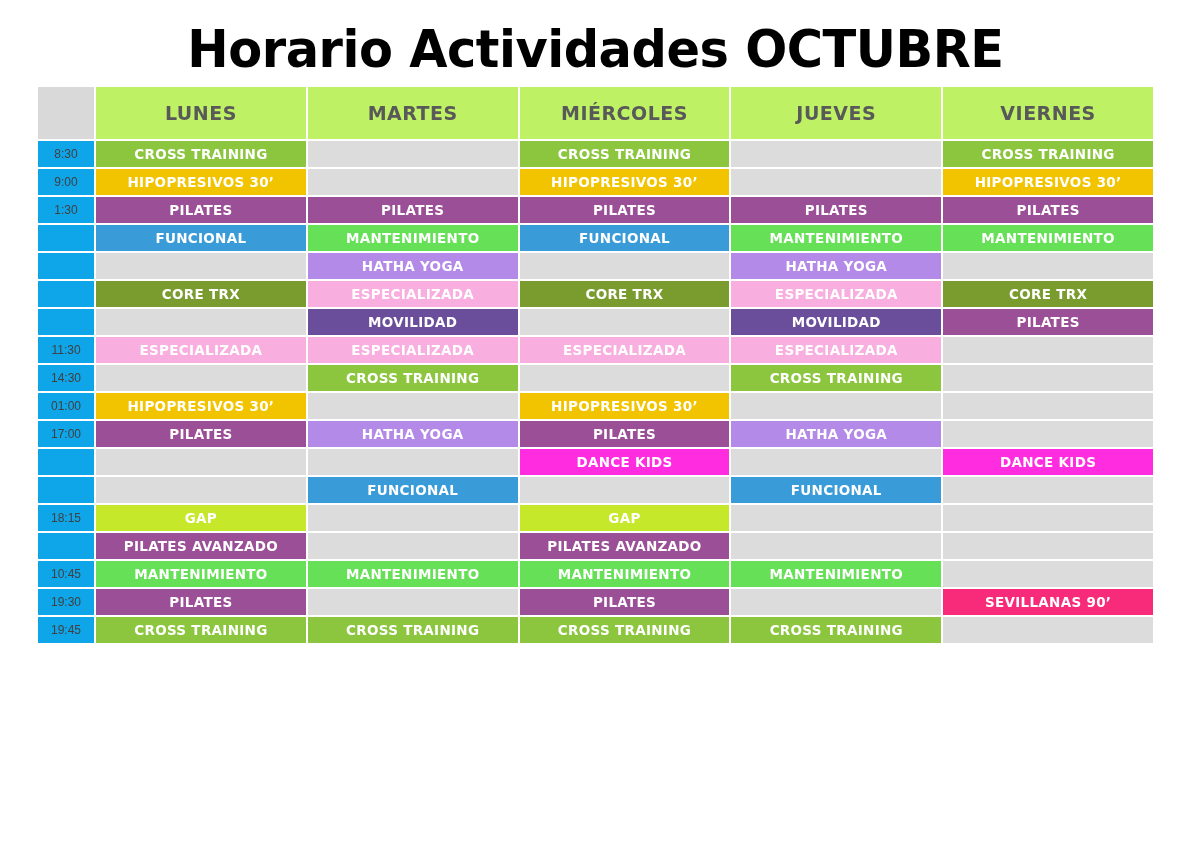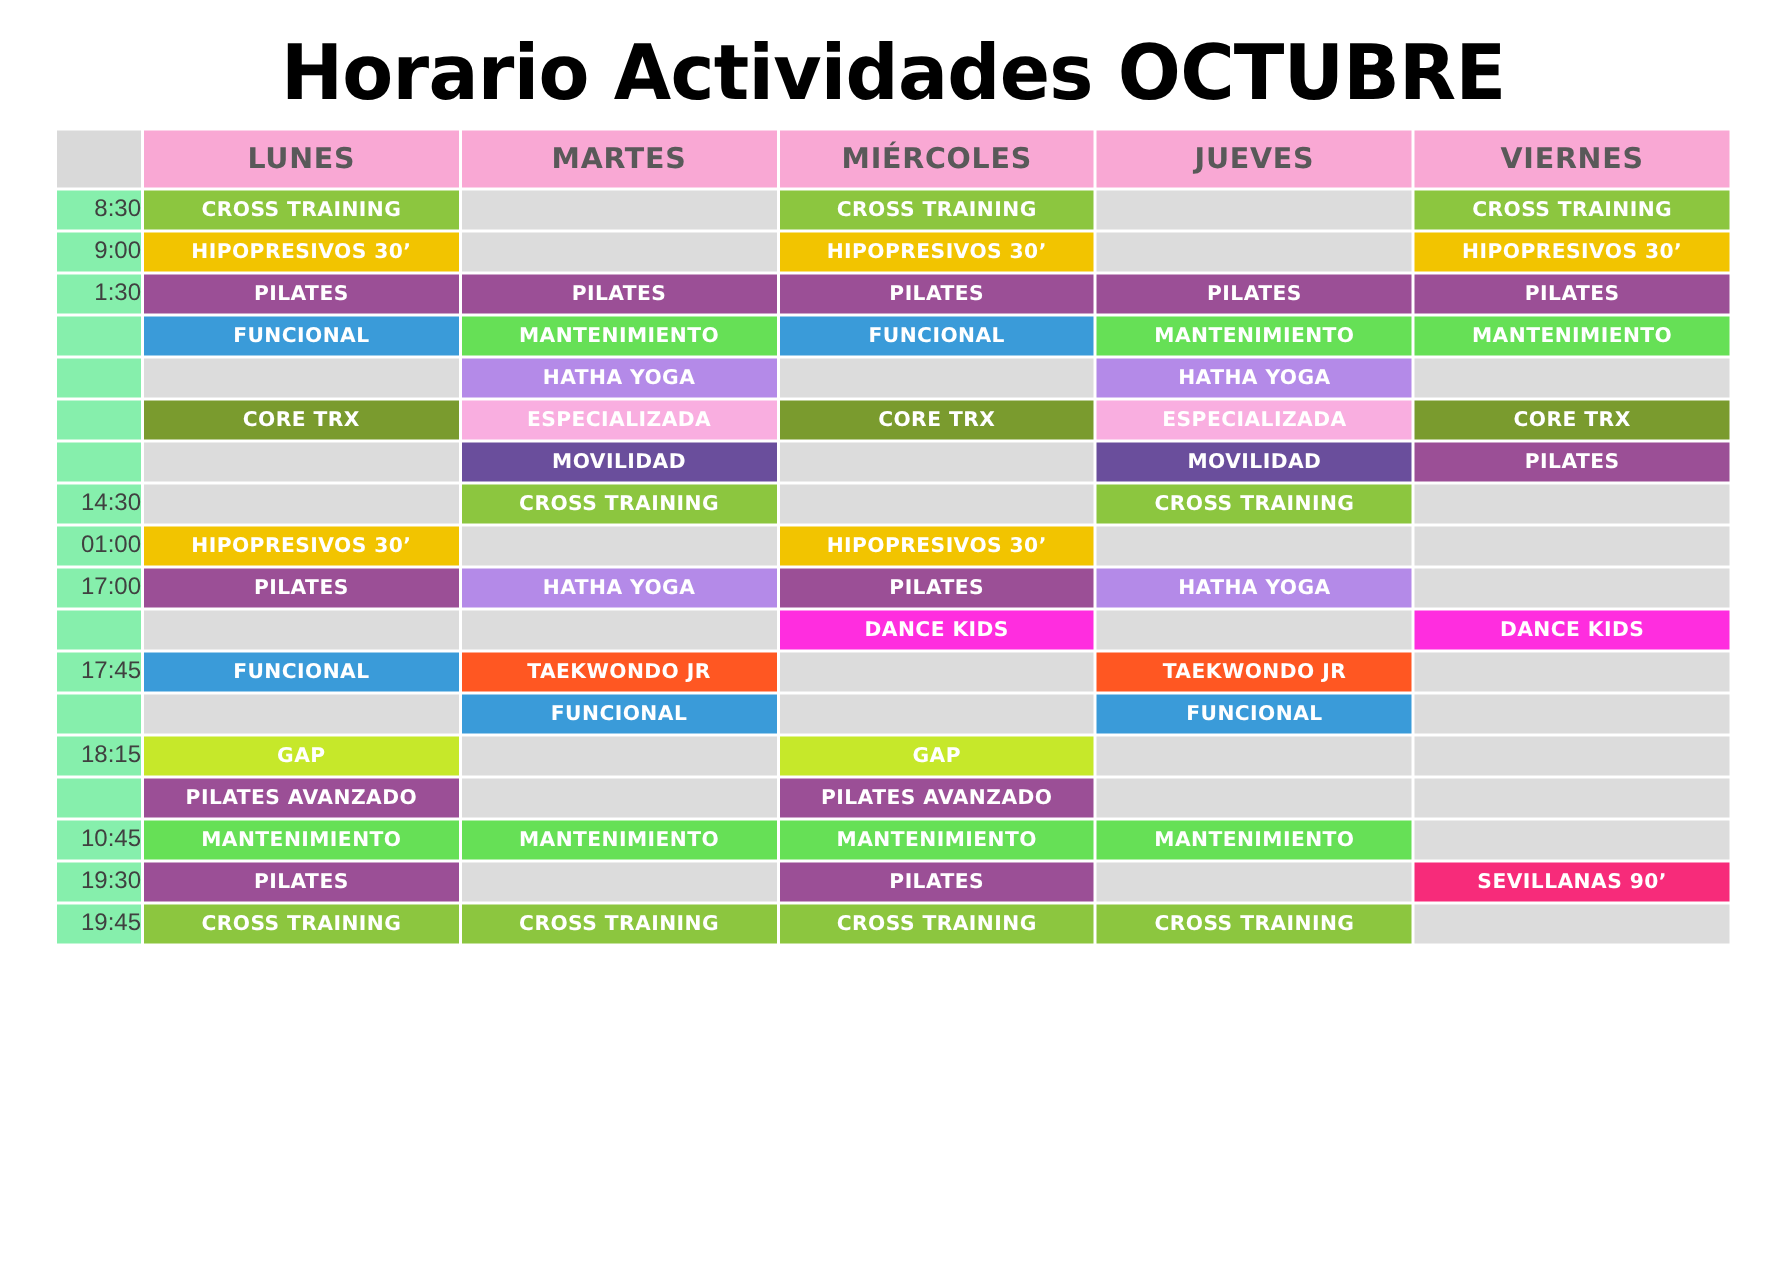--- a/index.html
+++ b/index.html
@@ -41,36 +41,36 @@
   }
   table.schedule td, table.schedule th {
     padding: 0;
     margin: 0;
   }
   .hdr-corner {
     width: 56px;
     background: #d9d9d9;
   }
   .hdr-day {
-    background: #f9a8d4;
+    background: #bef264;
     color: #595959;
     font-family: "DejaVu Sans", sans-serif;
     font-weight: bold;
     font-size: 19px;
     letter-spacing: 0.5px;
     text-align: center;
-    height: 38px;
+    height: 52px;
     vertical-align: middle;
   }
   .timecell {
-    background: #86efac;
+    background: #0ea5e9;
     color: #404040;
     font-family: "Liberation Sans", sans-serif;
-    font-size: 16px;
-    text-align: right;
+    font-size: 12px;
+    text-align: center;
     vertical-align: middle;
     width: 56px;
   }
   .cell {
     height: 26px;
     vertical-align: middle;
     text-align: center;
     font-family: "DejaVu Sans", sans-serif;
     font-weight: bold;
     font-size: 13.5px;
@@ -150,20 +150,28 @@
         </tr>
         <tr>
           <td class="timecell"></td>
           <td class="cell empty" style="background: rgb(220, 220, 220); color: rgb(255, 255, 255);"></td>
           <td class="cell" style="background: rgb(106, 78, 156); color: rgb(255, 255, 255);">MOVILIDAD</td>
           <td class="cell empty" style="background: rgb(220, 220, 220); color: rgb(255, 255, 255);"></td>
           <td class="cell" style="background: rgb(106, 78, 156); color: rgb(255, 255, 255);">MOVILIDAD</td>
           <td class="cell" style="background: rgb(155, 79, 150); color: rgb(255, 255, 255);">PILATES</td>
         </tr>
         <tr>
+          <td class="timecell">11:30</td>
+          <td class="cell" style="background: rgb(249, 174, 224); color: rgb(255, 255, 255);">ESPECIALIZADA</td>
+          <td class="cell" style="background: rgb(249, 174, 224); color: rgb(255, 255, 255);">ESPECIALIZADA</td>
+          <td class="cell" style="background: rgb(249, 174, 224); color: rgb(255, 255, 255);">ESPECIALIZADA</td>
+          <td class="cell" style="background: rgb(249, 174, 224); color: rgb(255, 255, 255);">ESPECIALIZADA</td>
+          <td class="cell empty" style="background: rgb(220, 220, 220); color: rgb(255, 255, 255);"></td>
+        </tr>
+        <tr>
           <td class="timecell">14:30</td>
           <td class="cell empty" style="background: rgb(220, 220, 220); color: rgb(255, 255, 255);"></td>
           <td class="cell" style="background: rgb(140, 198, 63); color: rgb(255, 255, 255);">CROSS TRAINING</td>
           <td class="cell empty" style="background: rgb(220, 220, 220); color: rgb(255, 255, 255);"></td>
           <td class="cell" style="background: rgb(140, 198, 63); color: rgb(255, 255, 255);">CROSS TRAINING</td>
           <td class="cell empty" style="background: rgb(220, 220, 220); color: rgb(255, 255, 255);"></td>
         </tr>
         <tr>
           <td class="timecell">01:00</td>
           <td class="cell" style="background: rgb(242, 196, 0); color: rgb(255, 255, 255);">HIPOPRESIVOS 30’</td>
@@ -180,28 +188,20 @@
           <td class="cell" style="background: rgb(180, 138, 232); color: rgb(255, 255, 255);">HATHA YOGA</td>
           <td class="cell empty" style="background: rgb(220, 220, 220); color: rgb(255, 255, 255);"></td>
         </tr>
         <tr>
           <td class="timecell"></td>
           <td class="cell empty" style="background: rgb(220, 220, 220); color: rgb(255, 255, 255);"></td>
           <td class="cell empty" style="background: rgb(220, 220, 220); color: rgb(255, 255, 255);"></td>
           <td class="cell" style="background: rgb(255, 45, 223); color: rgb(255, 255, 255);">DANCE KIDS</td>
           <td class="cell empty" style="background: rgb(220, 220, 220); color: rgb(255, 255, 255);"></td>
           <td class="cell" style="background: rgb(255, 45, 223); color: rgb(255, 255, 255);">DANCE KIDS</td>
-        </tr>
-        <tr>
-          <td class="timecell">17:45</td>
-          <td class="cell" style="background: rgb(58, 155, 217); color: rgb(255, 255, 255);">FUNCIONAL</td>
-          <td class="cell" style="background: rgb(255, 87, 34); color: rgb(255, 255, 255);">TAEKWONDO JR</td>
-          <td class="cell empty" style="background: rgb(220, 220, 220); color: rgb(255, 255, 255);"></td>
-          <td class="cell" style="background: rgb(255, 87, 34); color: rgb(255, 255, 255);">TAEKWONDO JR</td>
-          <td class="cell empty" style="background: rgb(220, 220, 220); color: rgb(255, 255, 255);"></td>
         </tr>
         <tr>
           <td class="timecell"></td>
           <td class="cell empty" style="background: rgb(220, 220, 220); color: rgb(255, 255, 255);"></td>
           <td class="cell" style="background: rgb(58, 155, 217); color: rgb(255, 255, 255);">FUNCIONAL</td>
           <td class="cell empty" style="background: rgb(220, 220, 220); color: rgb(255, 255, 255);"></td>
           <td class="cell" style="background: rgb(58, 155, 217); color: rgb(255, 255, 255);">FUNCIONAL</td>
           <td class="cell empty" style="background: rgb(220, 220, 220); color: rgb(255, 255, 255);"></td>
         </tr>
         <tr>

